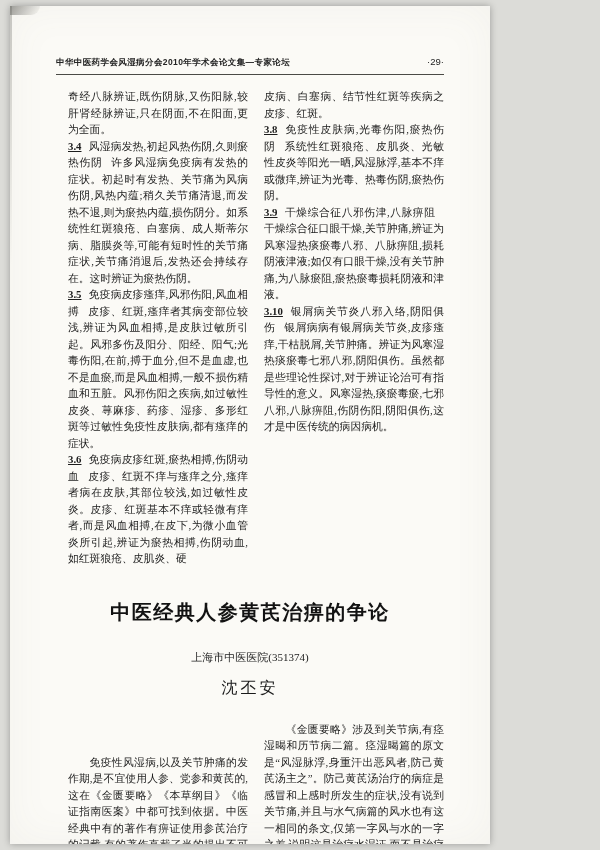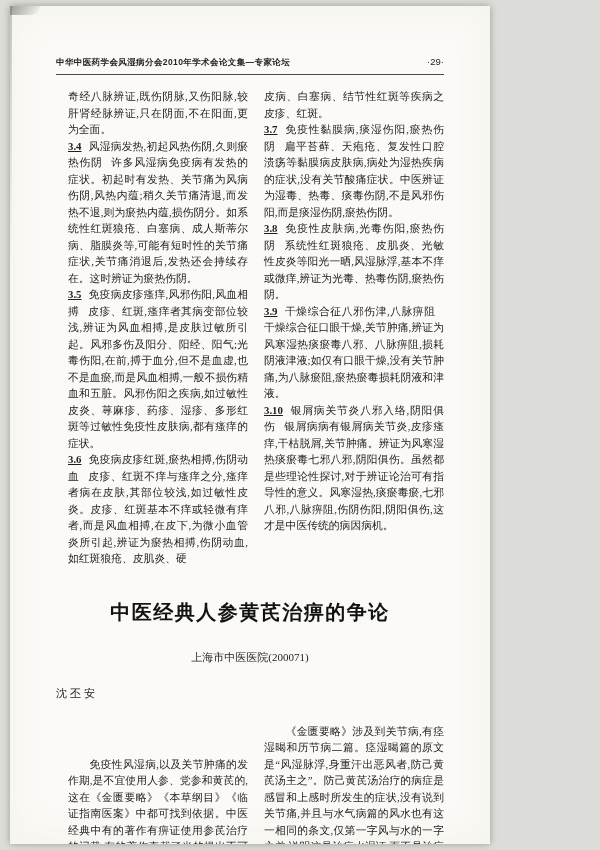--- a/index.html
+++ b/index.html
@@ -46,21 +46,21 @@
   }
   .col p { margin:0; }
   .secnum { font-weight:bold; margin-right:7px; white-space:nowrap;text-decoration:underline; }
   .sechead { font-weight:normal; margin-right:9px; }
 
   .article-title {
     margin-top:32px; text-align:center;
     font-size:20px; font-weight:bold; letter-spacing:1.5px; color:#121212;
   }
   .affiliation { margin-top:24px; text-align:center; font-size:11px; color:#242424; }
-  .author { margin-top:21px; text-align:left; font-size:11px; letter-spacing:3px; color:#1a1a1a; }
+  .author { margin-top:13px; text-align:center; font-size:16px; letter-spacing:3px; color:#1a1a1a; }
 
   .body-columns { margin-top:22px;align-items:flex-end; }
   .indent { text-indent:2em; }
   .body-sec-heading { font-weight:bold; margin-top:5px; }
 </style>
 </head>
 <body>
 
 <div class="page">
   <div class="artifact-corner"></div>
@@ -76,29 +76,28 @@
 
     <div class="columns top-columns">
       <div class="col">
         <p>奇经八脉辨证,既伤阴脉,又伤阳脉,较肝肾经脉辨证,只在阴面,不在阳面,更为全面。</p>
         <p><b class="secnum">3.4</b><b class="sechead">风湿病发热,初起风热伤阴,久则瘀热伤阴</b><span>许多风湿病免疫病有发热的症状。初起时有发热、关节痛为风病伤阴,风热内蕴;稍久关节痛清退,而发热不退,则为瘀热内蕴,损伤阴分。如系统性红斑狼疮、白塞病、成人斯蒂尔病、脂膜炎等,可能有短时性的关节痛症状,关节痛消退后,发热还会持续存在。这时辨证为瘀热伤阴。</span></p>
         <p><b class="secnum">3.5</b><b class="sechead">免疫病皮疹瘙痒,风邪伤阳,风血相搏</b><span>皮疹、红斑,瘙痒者其病变部位较浅,辨证为风血相搏,是皮肤过敏所引起。风邪多伤及阳分、阳经、阳气;光毒伤阳,在前,搏于血分,但不是血虚,也不是血瘀,而是风血相搏,一般不损伤精血和五脏。风邪伤阳之疾病,如过敏性皮炎、荨麻疹、药疹、湿疹、多形红斑等过敏性免疫性皮肤病,都有瘙痒的症状。</span></p>
         <p><b class="secnum">3.6</b><b class="sechead">免疫病皮疹红斑,瘀热相搏,伤阴动血</b><span>皮疹、红斑不痒与瘙痒之分,瘙痒者病在皮肤,其部位较浅,如过敏性皮炎。皮疹、红斑基本不痒或轻微有痒者,而是风血相搏,在皮下,为微小血管炎所引起,辨证为瘀热相搏,伤阴动血,如红斑狼疮、皮肌炎、硬</span></p>
       </div>
       <div class="col">
         <p>皮病、白塞病、结节性红斑等疾病之皮疹、红斑。</p>
-        <p><b class="secnum">3.7</b><b class="sechead">免疫性黏膜病,痰湿伤阳,瘀热伤阴</b><span>扁平苔藓、天疱疮、复发性口腔溃疡等黏膜病皮肤病,病处为湿热疾病的症状,没有关节酸痛症状。中医辨证为湿毒、热毒、痰毒伤阴,不是风邪伤阳,而是痰湿伤阴,瘀热伤阴。</span></p>
         <p><b class="secnum">3.8</b><b class="sechead">免疫性皮肤病,光毒伤阳,瘀热伤阴</b><span>系统性红斑狼疮、皮肌炎、光敏性皮炎等阳光一晒,风湿脉浮,基本不痒或微痒,辨证为光毒、热毒伤阴,瘀热伤阴。</span></p>
         <p><b class="secnum">3.9</b><b class="sechead">干燥综合征八邪伤津,八脉痹阻</b><span>干燥综合征口眼干燥,关节肿痛,辨证为风寒湿热痰瘀毒八邪、八脉痹阻,损耗阴液津液;如仅有口眼干燥,没有关节肿痛,为八脉瘀阻,瘀热瘀毒损耗阴液和津液。</span></p>
         <p><b class="secnum">3.10</b><b class="sechead">银屑病关节炎八邪入络,阴阳俱伤</b><span>银屑病病有银屑病关节炎,皮疹瘙痒,干枯脱屑,关节肿痛。辨证为风寒湿热痰瘀毒七邪八邪,阴阳俱伤。虽然都是些理论性探讨,对于辨证论治可有指导性的意义。风寒湿热,痰瘀毒瘀,七邪八邪,八脉痹阻,伤阴伤阳,阴阳俱伤,这才是中医传统的病因病机。</span></p>
       </div>
     </div>
 
     <h1 class="article-title">中医经典人参黄芪治痹的争论</h1>
-    <div class="affiliation">上海市中医医院(200071)</div>
+    <div class="affiliation">上海市中医医院(351374)</div>
     <div class="author">沈丕安</div>
 
     <div class="columns body-columns">
       <div class="col">
         <p class="indent">免疫性风湿病,以及关节肿痛的发作期,是不宜使用人参、党参和黄芪的,这在《金匮要略》《本草纲目》《临证指南医案》中都可找到依据。中医经典中有的著作有痹证使用参芪治疗的记载,有的著作直截了当的提出不可使用参芪。使用人参、黄芪治疗风湿痹痛这是后人对经典著作理解的误区。现临床上使用人参、党参治疗风湿痹痛的情况比较少。但使用黄芪是普遍的,甚至到了滥用的情况。因此,必须作进一步的阐述。</p>
       </div>
       <div class="col">
         <p class="indent">《金匮要略》涉及到关节病,有痉湿暍和历节病二篇。痉湿暍篇的原文是“风湿脉浮,身重汗出恶风者,防己黄芪汤主之”。防己黄芪汤治疗的病症是感冒和上感时所发生的症状,没有说到关节痛,并且与水气病篇的风水也有这一相同的条文,仅第一字风与水的一字之差,说明这是治疗水湿证,而不是治疗风湿痹痛证的。至于有关节痛有周身酸痛症状的患者《金匮要略》使用的是麻黄杏仁薏苡甘草汤、桂枝附子汤、白术附子汤、甘草附子汤。</p>
         <p class="indent">历节病篇中治疗历节病关节肿痛的方剂是桂枝芍</p>
       </div>

